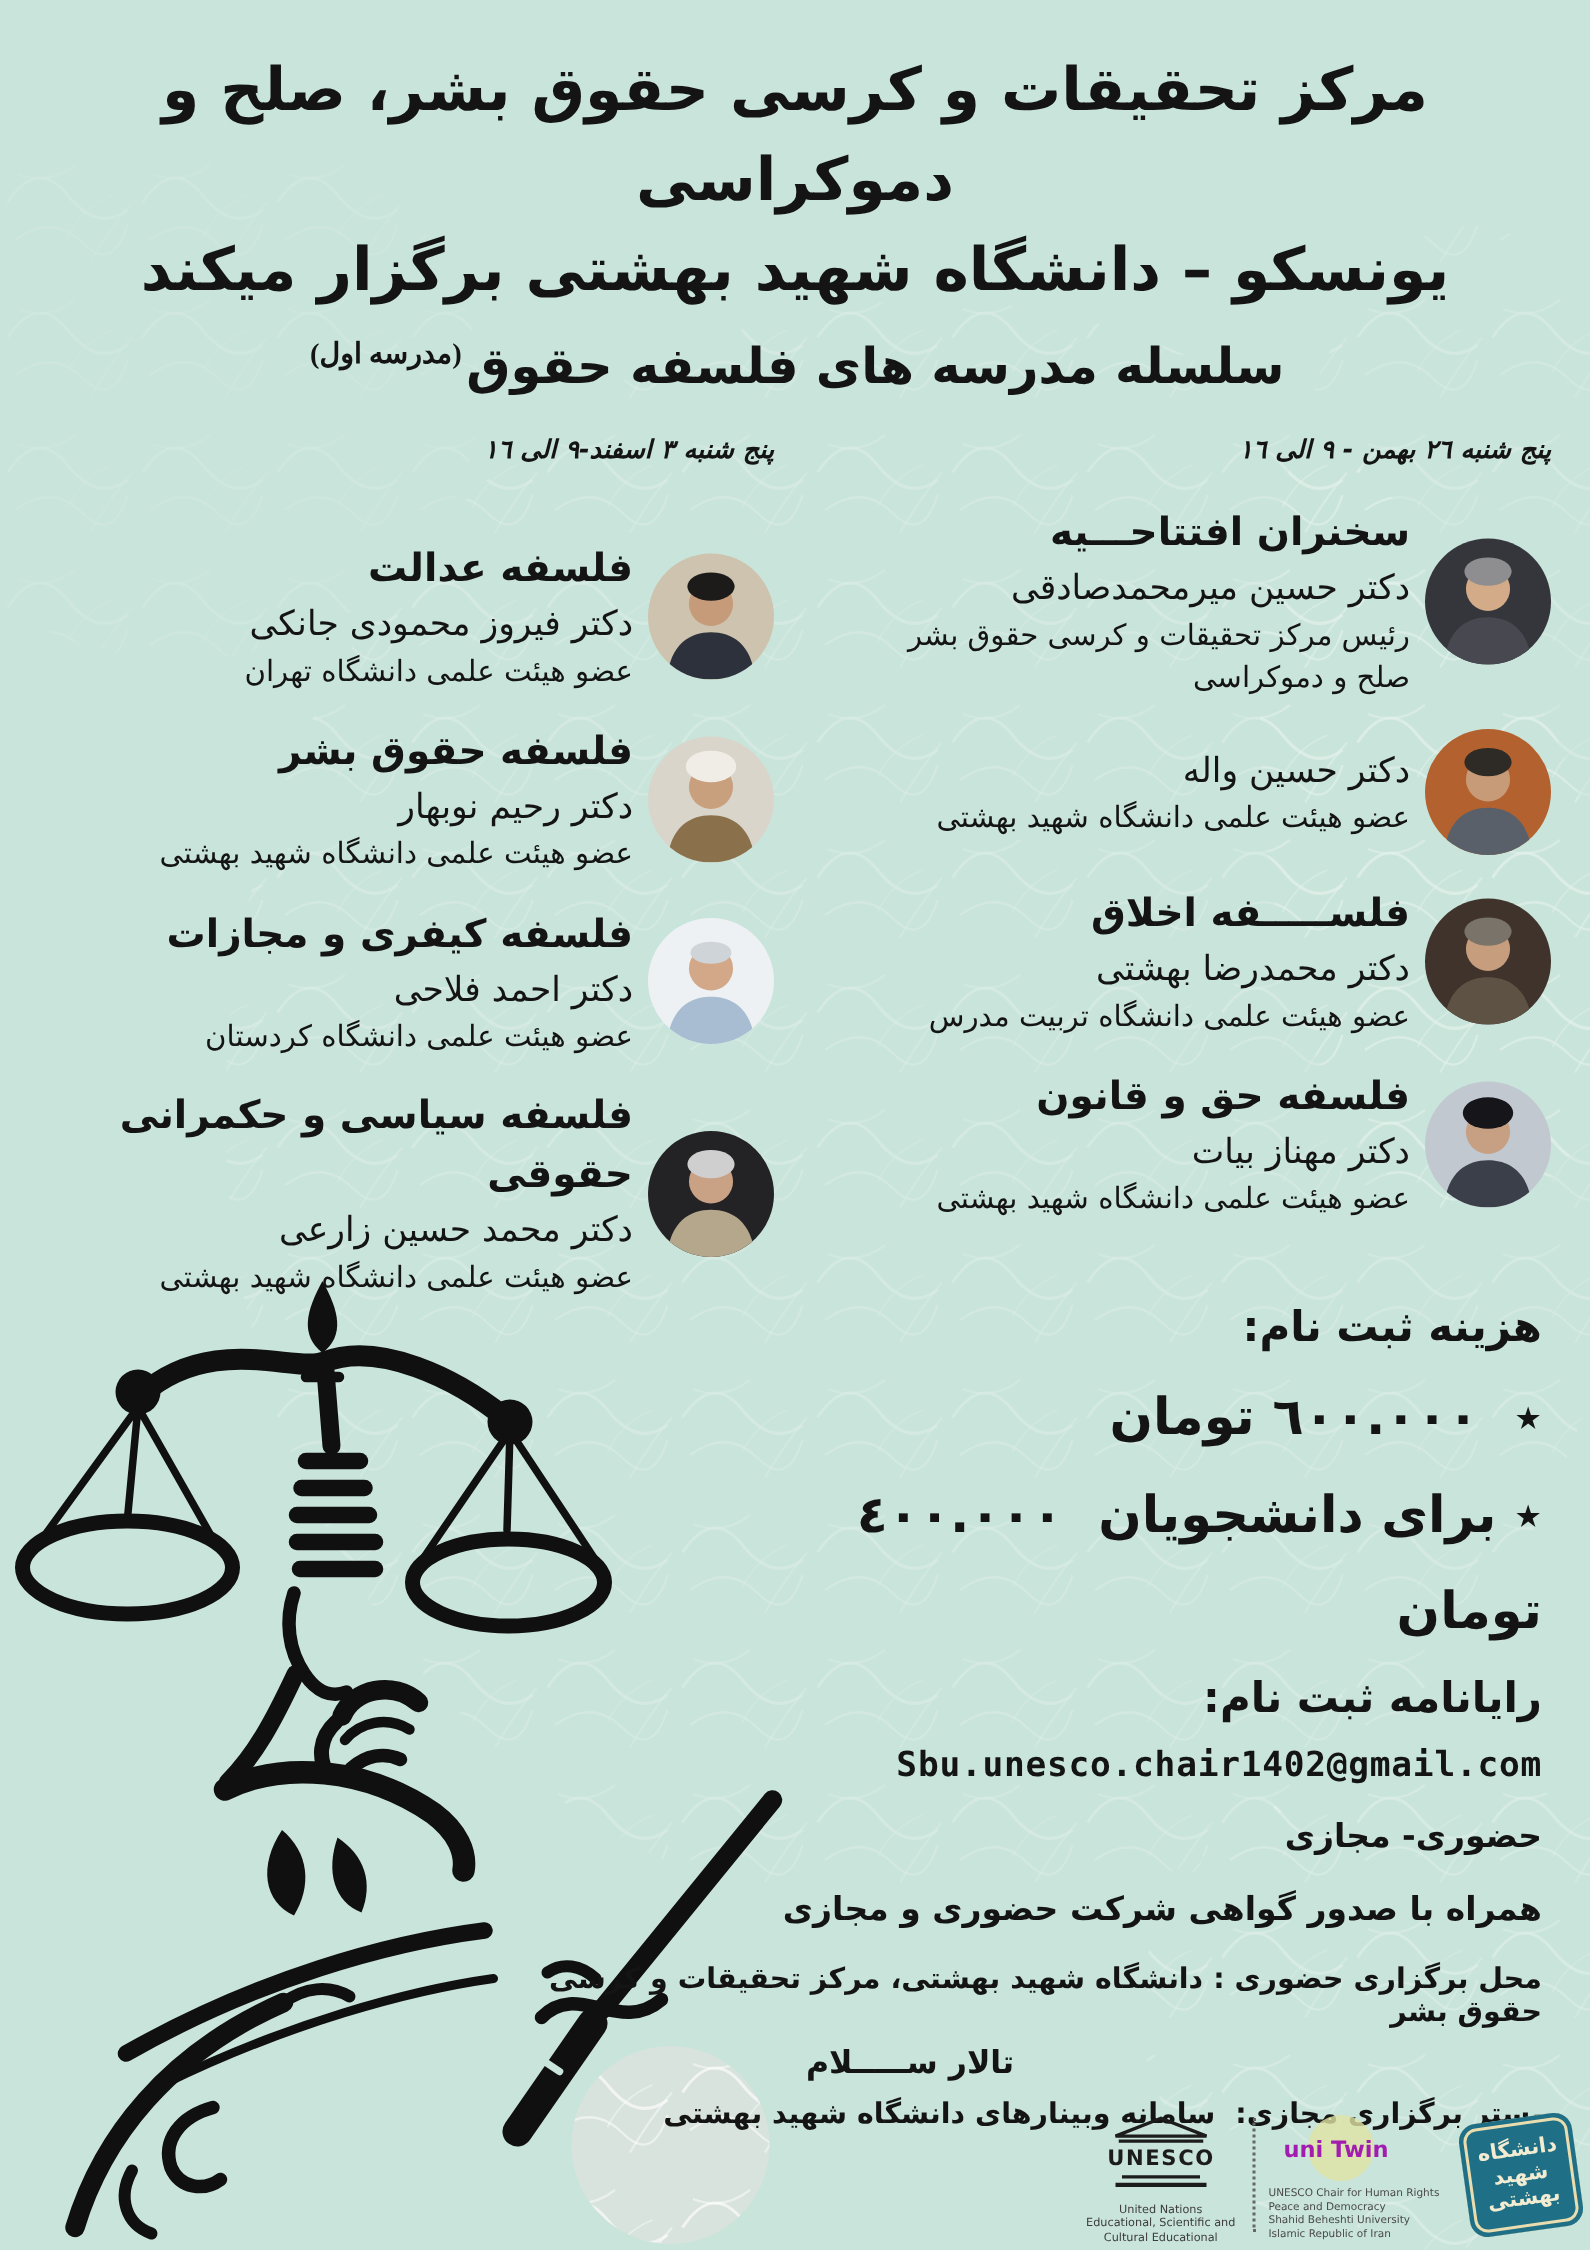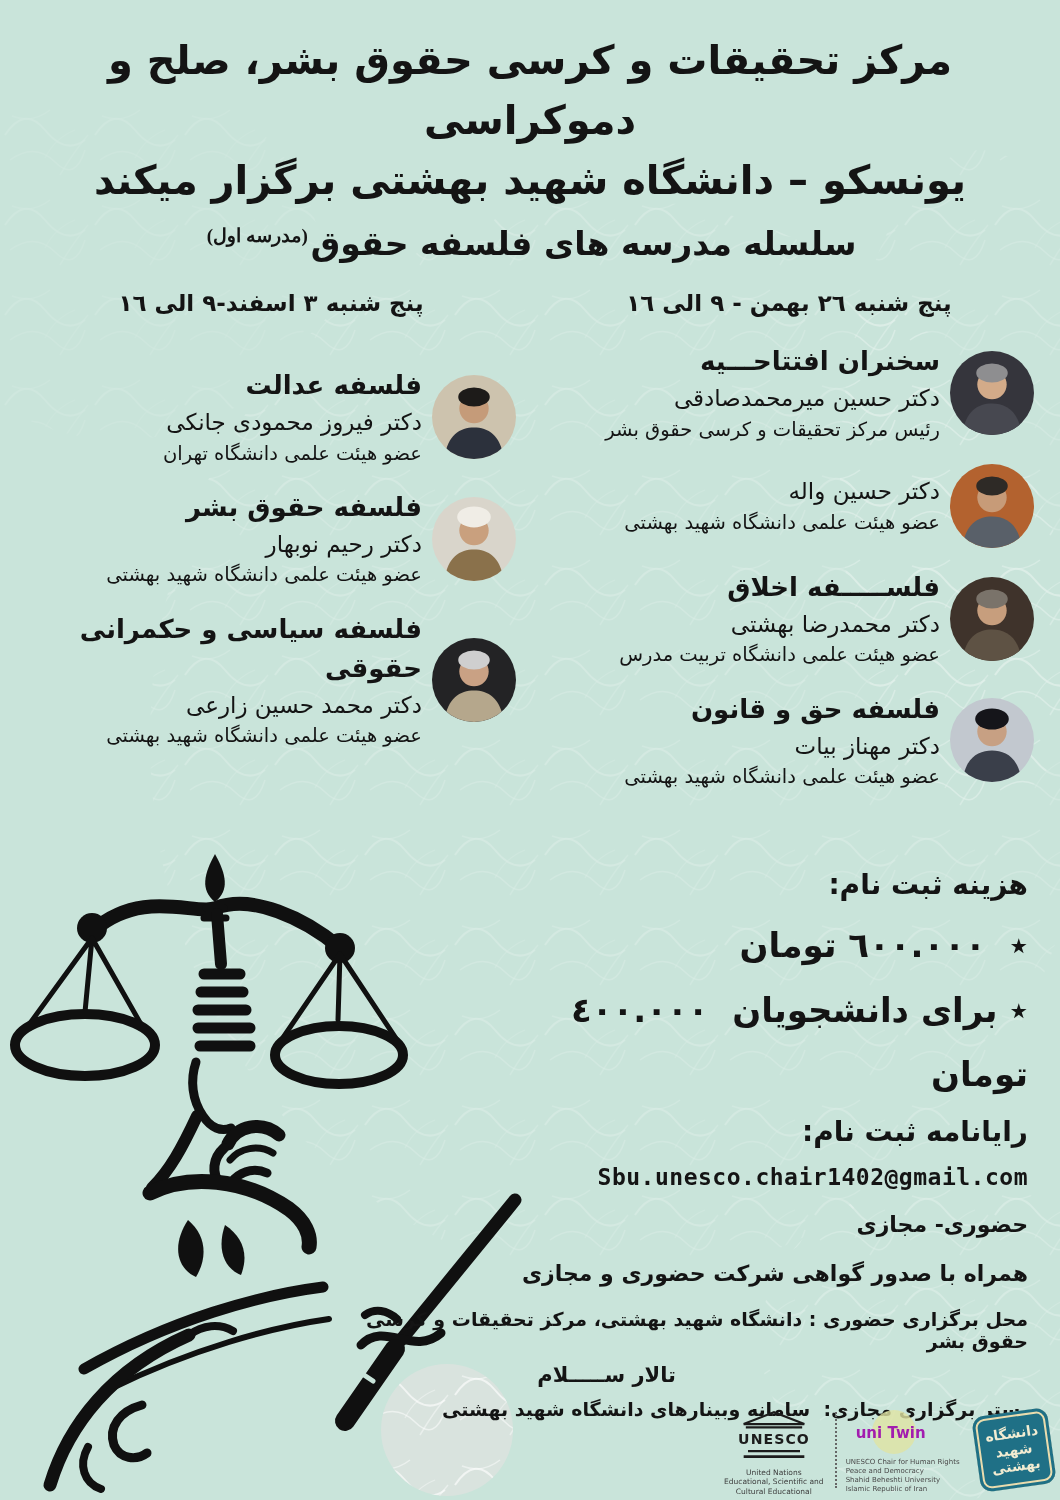--- a/index.html
+++ b/index.html
@@ -21,21 +21,21 @@
   
   .title{ position:absolute; top:30px; left:0; right:0; z-index:2; text-align:center; direction:rtl; }
   .t-main{ font-size:40px; font-weight:bold; line-height:1.5; }
   .t-sub{ font-size:33px; font-weight:bold; margin-top:14px; }
   .t-note{ font-size:19px; font-weight:bold; position:relative; top:-13px; margin:0 3px;font-family:Liberation Serif, serif; }
 
   
   .col{ position:absolute; top:290px; width:490px; direction:rtl; z-index:2; }
   .col-right{ right:26px; }
   .col-left{ left:26px; }
-  .date{ font-size:23px; font-weight:bold; text-align:center; margin-bottom:26px; }
+  .date{ font-size:17px; font-weight:bold; margin-bottom:26px;font-style:italic; }
   .col-left .date{ margin-bottom:50px; }
   .session{ display:flex; align-items:center; gap:10px; margin-bottom:20px; direction:rtl; }
   .s-text{ flex:1; text-align:right; }
   .s-title{ font-size:26px; font-weight:bold; line-height:1.5; }
   .s-name{ font-size:23px; line-height:1.5; }
   .s-aff{ font-size:19.5px; line-height:1.45; }
   .avatar{ width:84px; height:84px; border-radius:50%; overflow:hidden; flex:0 0 auto; background:#888; }
   .avatar svg{ display:block; }
 
   
@@ -154,20 +154,21 @@
         <svg viewBox="0 0 80 80" width="84" height="84">
             <path class="av-torso" d="M12,80 C14,57 27,50 40,50 C53,50 66,57 68,80 Z" fill="#474850"></path>
             <circle class="av-skin" cx="40" cy="32" r="14" fill="#d3ab89"></circle>
             <ellipse class="av-hair" cx="40" cy="21" rx="15" ry="9" fill="#8e8e90"></ellipse>
           </svg>
       </div>
       <div class="s-text">
         <div class="s-title">سخنران افتتاحـــیه</div>
         <div class="s-name">دکتر حسین میرمحمدصادقی</div>
         <div class="s-aff">رئیس مرکز تحقیقات و کرسی حقوق بشر</div>
+        <div class="s-aff">صلح و دموکراسی</div>
       </div>
     </div>
 
     <div class="session">
       <div class="avatar" style="background: rgb(179, 98, 47);">
         <svg viewBox="0 0 80 80" width="84" height="84">
             <path class="av-torso" d="M12,80 C14,57 27,50 40,50 C53,50 66,57 68,80 Z" fill="#596069"></path>
             <circle class="av-skin" cx="40" cy="32" r="14" fill="#c79b78"></circle>
             <ellipse class="av-hair" cx="40" cy="21" rx="15" ry="9" fill="#2e2a26"></ellipse>
           </svg>
@@ -235,20 +236,34 @@
             <ellipse class="av-hair" cx="40" cy="19" rx="16" ry="10" fill="#f0ede6"></ellipse>
           </svg>
       </div>
       <div class="s-text">
         <div class="s-title">فلسفه حقوق بشر</div>
         <div class="s-name">دکتر رحیم نوبهار</div>
         <div class="s-aff">عضو هیئت علمی دانشگاه شهید بهشتی</div>
       </div>
     </div>
 
+    <div class="session">
+      <div class="avatar" style="background: rgb(238, 241, 243);">
+        <svg viewBox="0 0 80 80" width="84" height="84">
+            <path class="av-torso" d="M12,80 C14,57 27,50 40,50 C53,50 66,57 68,80 Z" fill="#a8bdd2"></path>
+            <circle class="av-skin" cx="40" cy="32" r="14" fill="#d2a888"></circle>
+            <ellipse class="av-hair" cx="40" cy="22" rx="13" ry="7" fill="#cfd4d9"></ellipse>
+          </svg>
+      </div>
+      <div class="s-text">
+        <div class="s-title">فلسفه کیفری و مجازات</div>
+        <div class="s-name">دکتر احمد فلاحی</div>
+        <div class="s-aff">عضو هیئت علمی دانشگاه کردستان</div>
+      </div>
+    </div>
 
     <div class="session">
       <div class="avatar" style="background: rgb(35, 35, 37);">
         <svg viewBox="0 0 80 80" width="84" height="84">
             <path class="av-torso" d="M12,80 C14,57 27,50 40,50 C53,50 66,57 68,80 Z" fill="#b5a78c"></path>
             <circle class="av-skin" cx="40" cy="32" r="14" fill="#c9a184"></circle>
             <ellipse class="av-hair" cx="40" cy="21" rx="15" ry="9" fill="#cfcfcf"></ellipse>
           </svg>
       </div>
       <div class="s-text">

